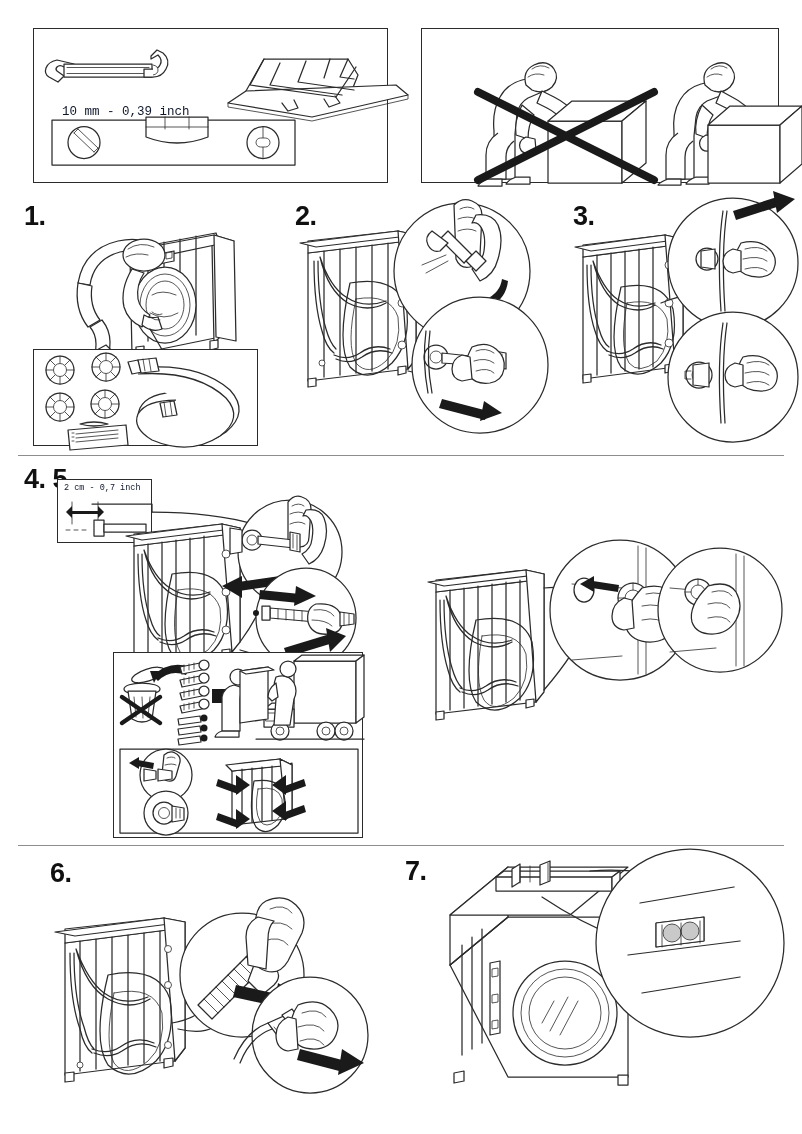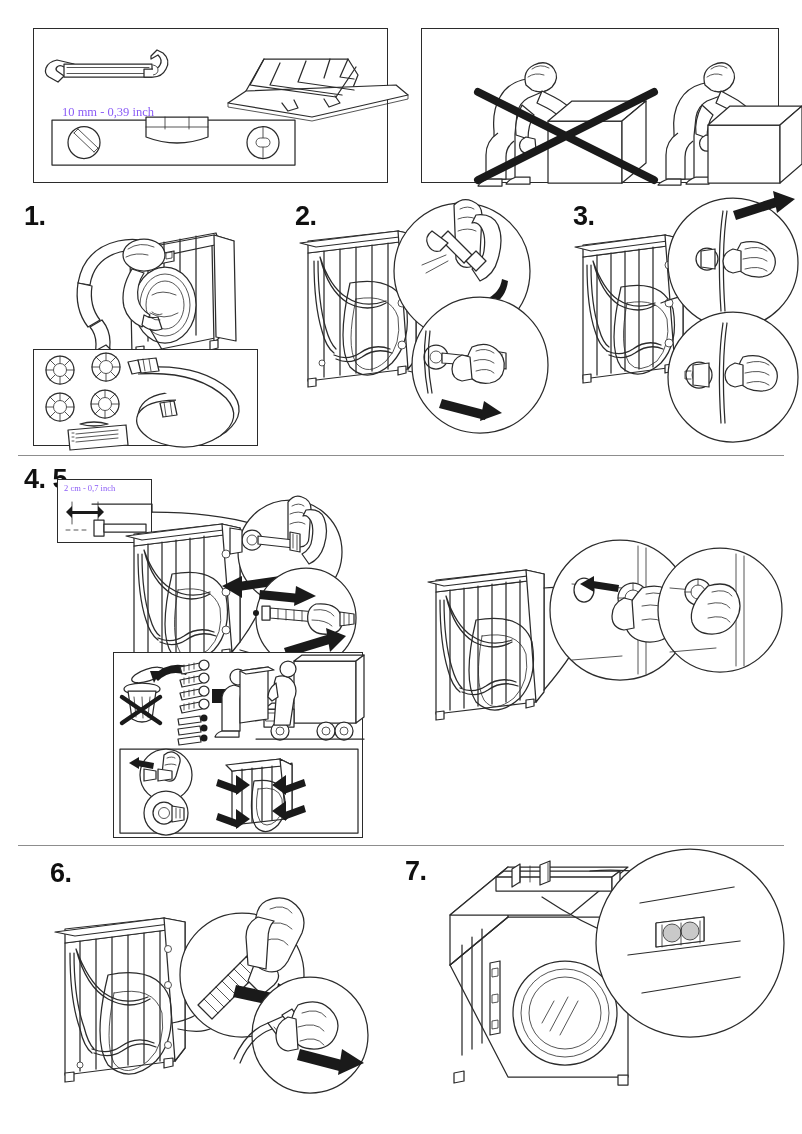--- a/index.html
+++ b/index.html
@@ -38,23 +38,23 @@
     font-family: "Liberation Sans", sans-serif;
     font-weight: bold;
     font-size: 27px;
     letter-spacing: -0.5px;
     color: #101010;
     line-height: 1;
     white-space: nowrap;
   }
   .cap-label {
     position: absolute;
-    font-family: Liberation Serif, serif;
+    font-family: Liberation Mono, monospace;
     font-size: 12.5px;
-    color: #8b5cf6;
+    color: #0f172a;
     white-space: nowrap;
   }
   .cap-label.small {
     font-size: 8.5px;
   }
   svg { display: block; overflow: visible; }
   .ln   { fill: none; stroke: #2b2b2b; stroke-width: 1.25; stroke-linecap: round; stroke-linejoin: round; }
   .ln-t { fill: none; stroke: #2b2b2b; stroke-width: 0.8;  stroke-linecap: round; stroke-linejoin: round; }
   .ln-b { fill: none; stroke: #1a1a1a; stroke-width: 2.0;  stroke-linecap: round; stroke-linejoin: round; }
   .fw   { fill: #ffffff; stroke: #2b2b2b; stroke-width: 1.25; stroke-linejoin: round; }

